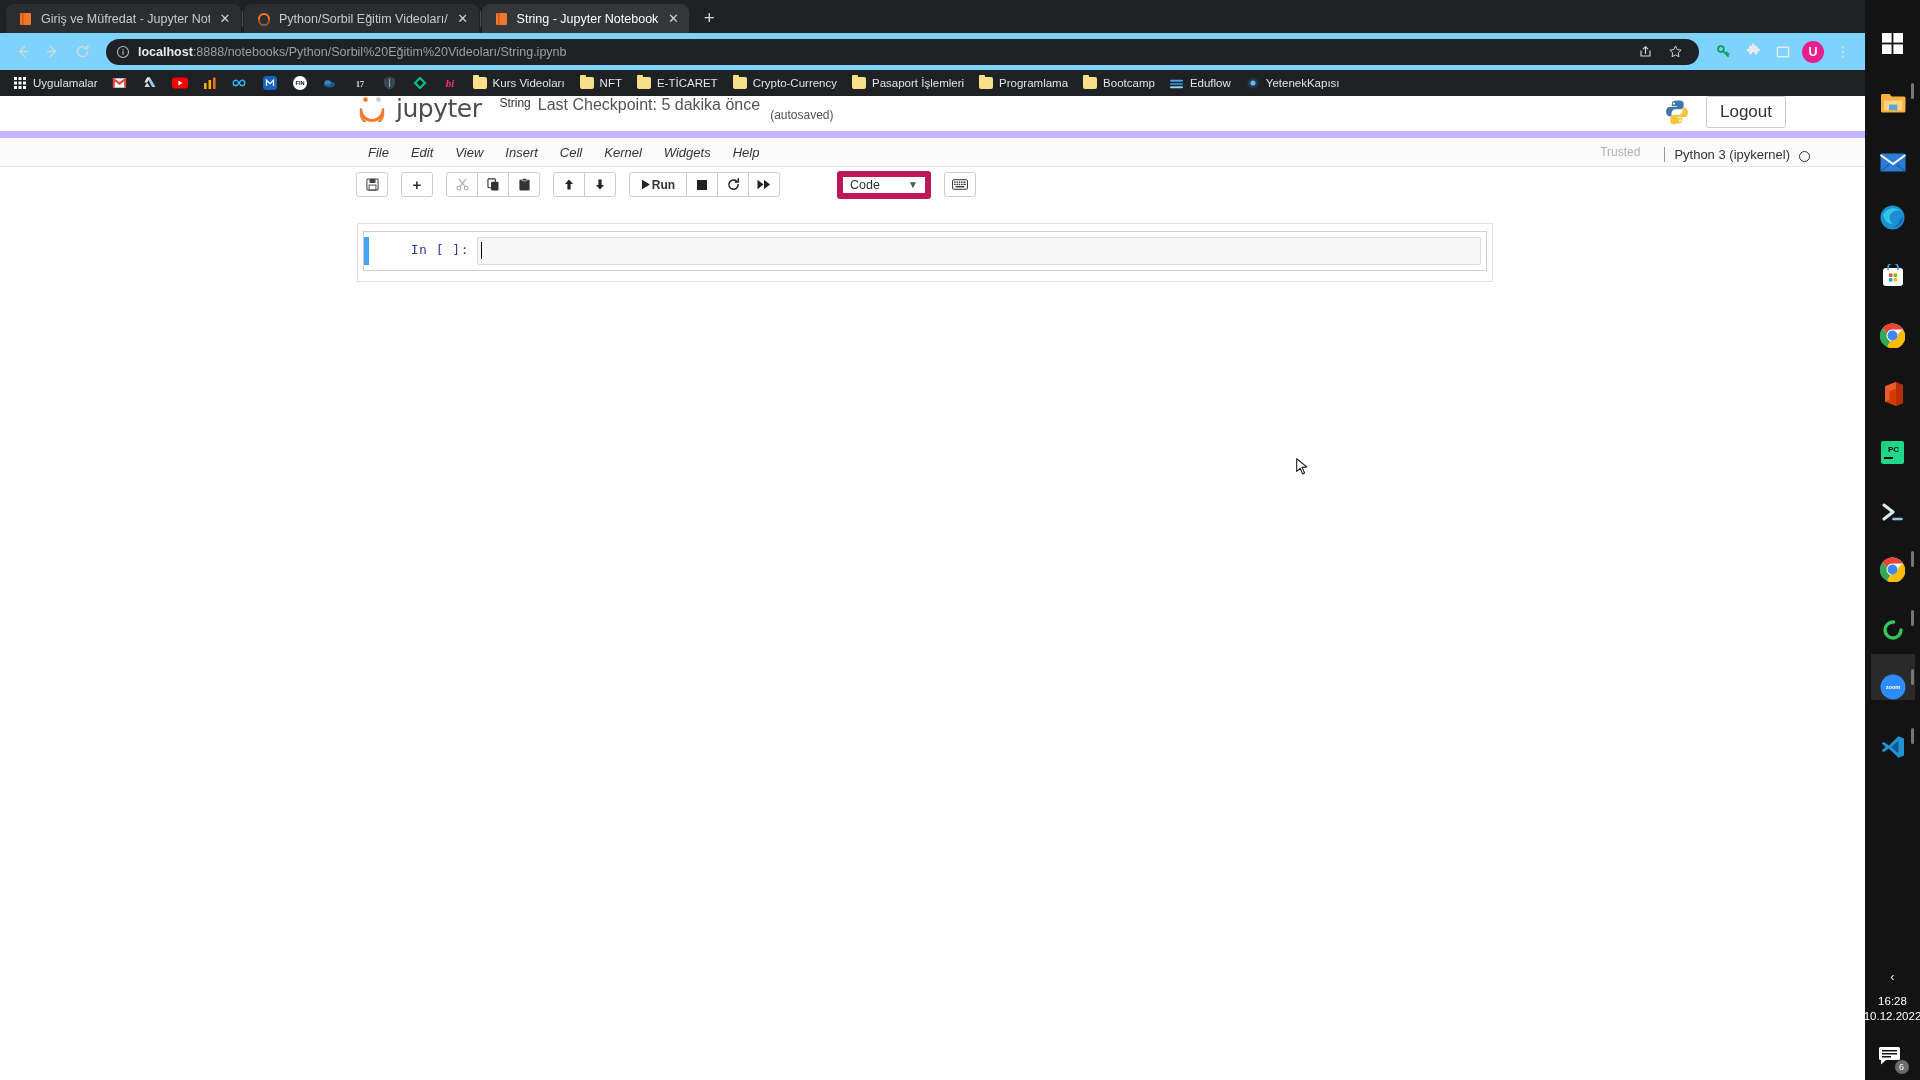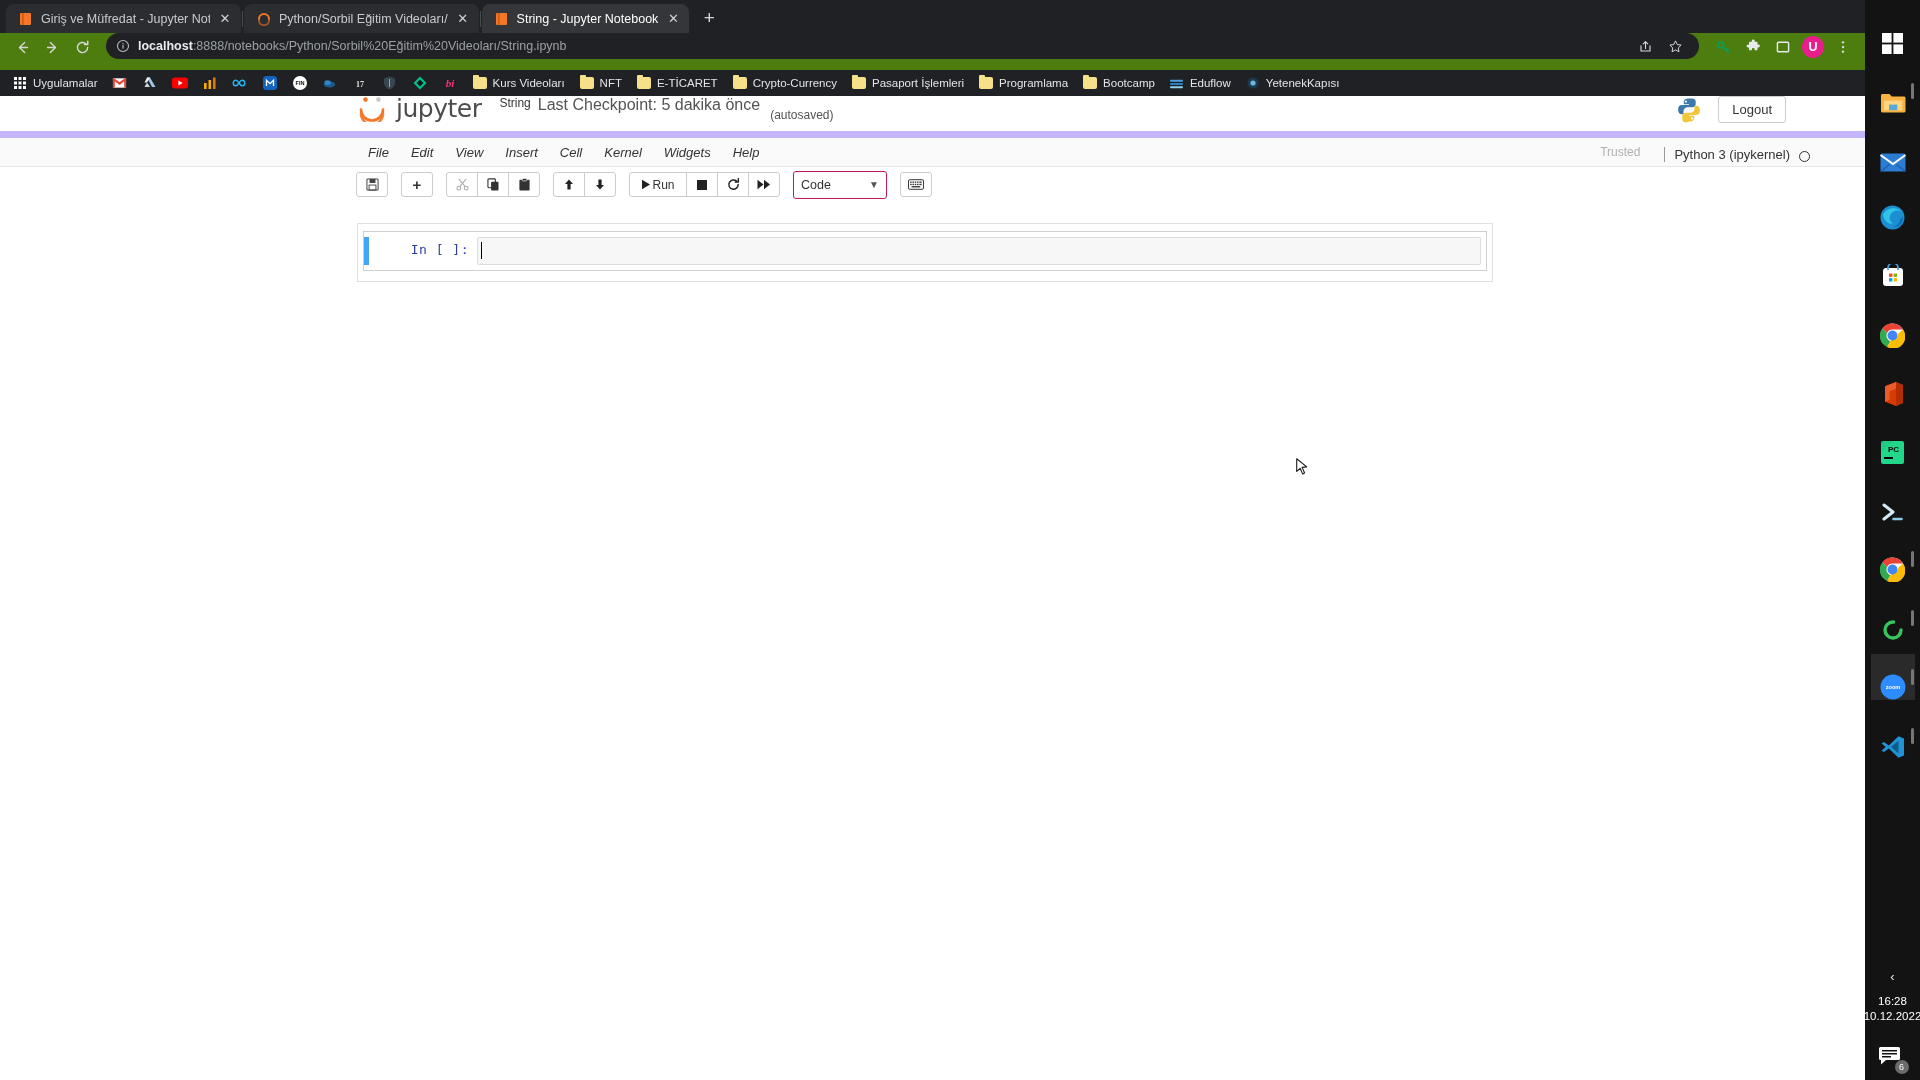--- a/index.html
+++ b/index.html
@@ -66,23 +66,23 @@
   }
   .newtab {
     width: 28px; height: 28px;
     display: flex; align-items: center; justify-content: center;
     color: #d2d4d7; font-size: 19px; margin-left: 6px; margin-bottom: 1px;
   }
 
   
   .navbar {
     height: 37px;
-    background: #4d7c0f;
-    display: flex;
-    align-items: flex-start;
+    background: #7dd3fc;
+    display: flex;
+    align-items: center;
     padding: 0 8px;
     gap: 2px;
   }
   .navbtn {
     width: 28px; height: 28px;
     display: flex; align-items: center; justify-content: center;
     color: #d6d8db;
     border-radius: 50%;
     flex: 0 0 28px;
   }
@@ -189,21 +189,21 @@
   }
   .jp-header-right {
     margin-left: auto;
     display: flex; align-items: center; gap: 16px;
     margin-right: 55px;
   }
   .jp-logout {
     border: 1px solid #cccccc;
     border-radius: 3px;
     padding: 5px 13px;
-    font-size: 13px;
+    font-size: 17px;
     color: #333;
     background: #fff;
   }
 
   
   .jp-menubar {
     height: 29px;
     border-bottom: 1px solid #e7e7e7;
     background: #fafafa;
     display: flex;
@@ -257,32 +257,33 @@
     background: #fff;
     display: flex; align-items: center; justify-content: center;
     color: #333;
     font-size: 12px;
     margin-left: -1px;
     padding: 0 6px;
   }
   .tb-btn:first-child { margin-left: 0; border-radius: 3px 0 0 3px; }
   .tb-btn:last-child { border-radius: 0 3px 3px 0; }
   .tb-group.single .tb-btn { border-radius: 3px; }
-  .tb-run { min-width: 58px; gap: 1px; }
+  .tb-run { min-width: 58px; gap: 1px; font-weight: bold; }
   .tb-select {
     height: 28px;
-    border: 1px solid #be185d;
+    border: 6px solid #be185d;
     border-radius: 3px;
     background: #fff;
     display: flex; align-items: center;
     width: 94px;
     padding: 0 7px;
     font-size: 12.5px;
     color: #333;
     margin-right: 13px;
+    margin-left: 44px;
   }
   .tb-select .caret { margin-left: auto; font-size: 10px; color: #555; }
 
   
   .nb-body {
     padding-top: 20px;
     background: #ffffff;
   }
   .nb-container {
     width: 1136px;

